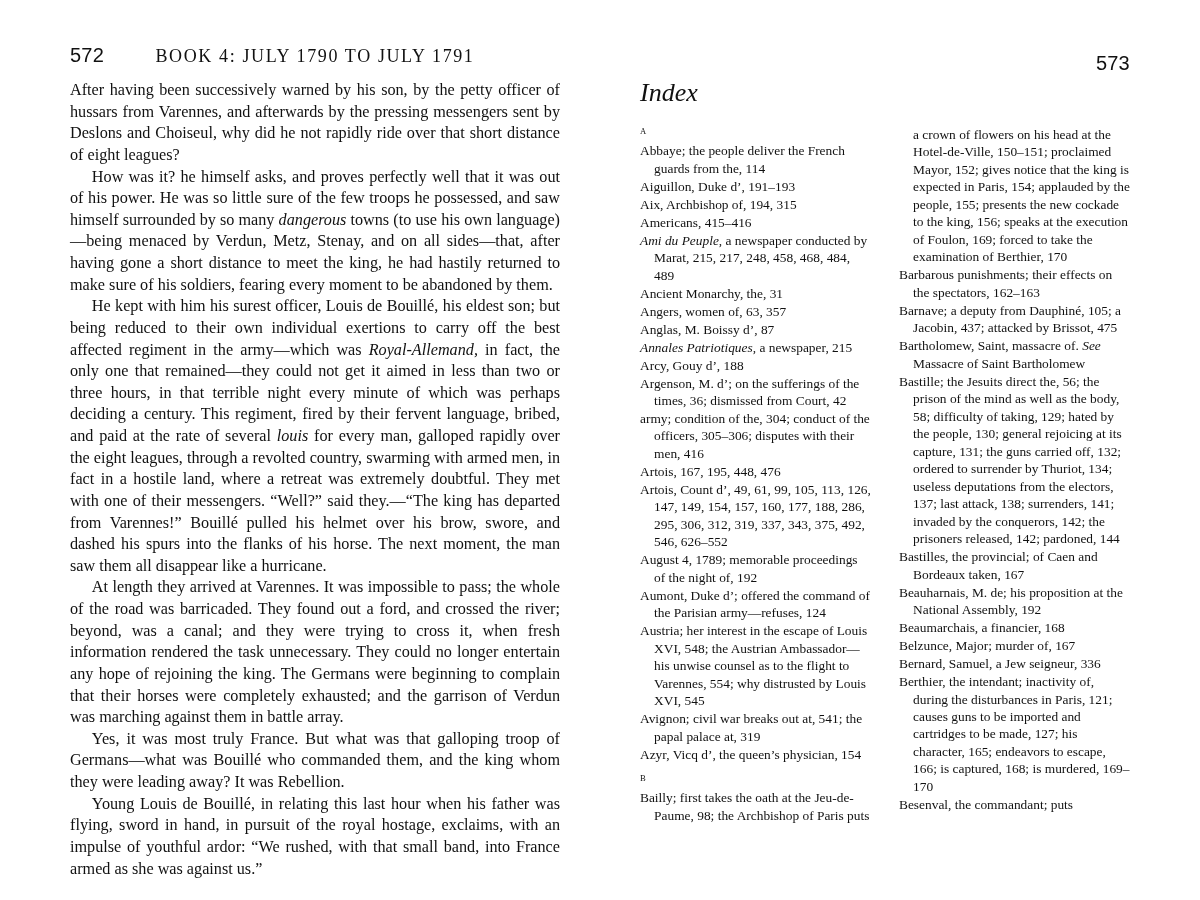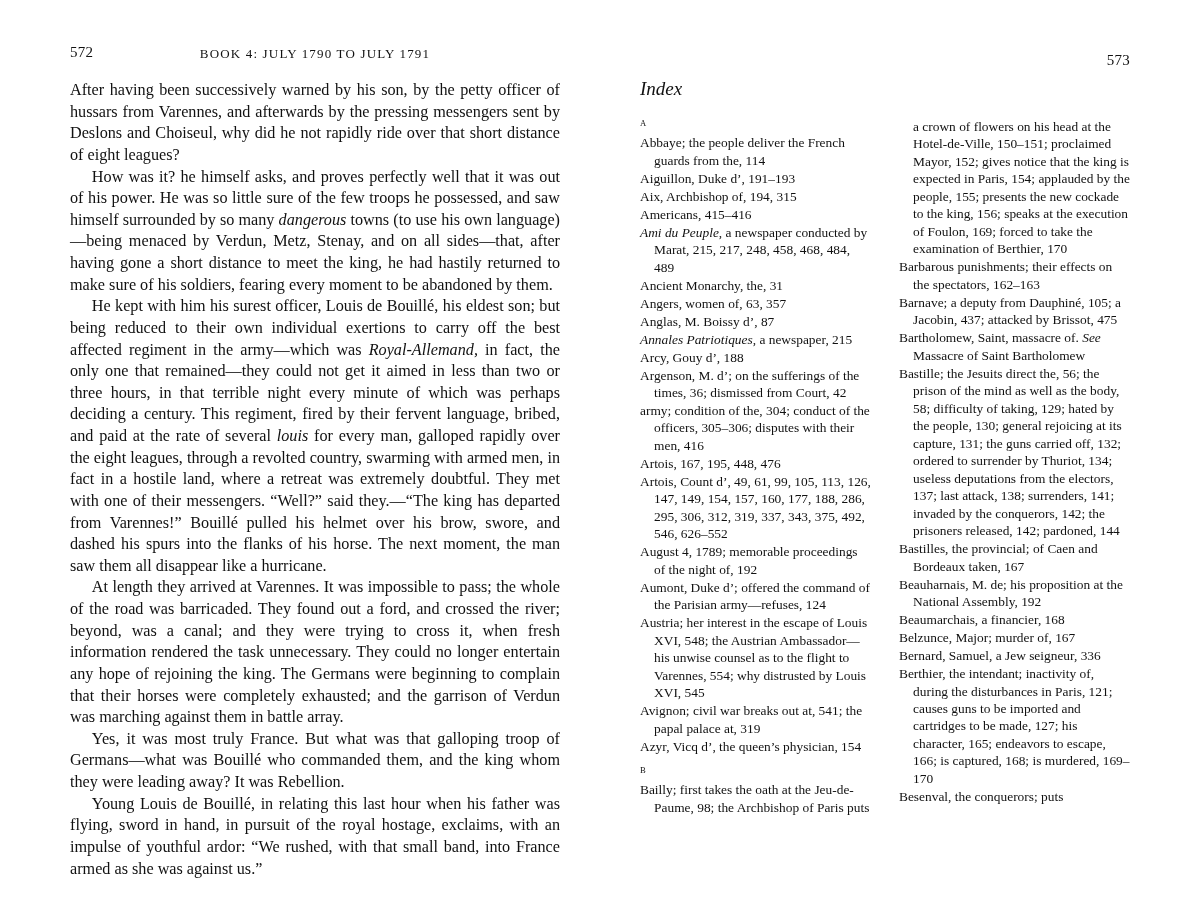--- a/index.html
+++ b/index.html
@@ -38,33 +38,33 @@
   
   .runhead {
     position: relative;
     height: 30px;
     font-size: 12.5px;
     letter-spacing: 0.02em;
   }
   .folio {
     position: absolute;
     top: 10px;
-    font-size: 15px;
-    font-family: Liberation Serif, serif;
+    font-size: 20px;
+    font-family: Liberation Sans, sans-serif;
     color: #111;
   }
   .folio-left { left: 0; }
   .folio-right { right: 0; }
   .runhead-title {
     position: absolute;
     top: 12px;
     left: 0;
     right: 0;
     text-align: center;
-    font-size: 13px;
+    font-size: 18px;
     letter-spacing: 0.09em;
     text-transform: uppercase;
   }
 
   
   .body-text {
     margin-top: 16px;
     font-size: 16.2px;
     line-height: 1.335;
     text-align: justify;
@@ -75,21 +75,21 @@
     text-indent: 1.35em;
   }
   .body-text p.first {
     text-indent: 0;
   }
   .body-text em { font-style: italic; }
 
   
   .index-title {
     font-style: italic;
-    font-size: 19px;
+    font-size: 26px;
     margin: 6px 0 18px 0;
   }
   .index-cols {
     column-count: 2;
     column-gap: 28px;
     font-size: 13.4px;
     line-height: 1.305;
     height: 790px;
   }
   .idx-letter {
@@ -166,17 +166,17 @@
       <div class="idx-entry">Barbarous punishments; their effects on the spectators, 162–163</div>
       <div class="idx-entry">Barnave; a deputy from Dauphiné, 105; a Jacobin, 437; attacked by Brissot, 475</div>
       <div class="idx-entry">Bartholomew, Saint, massacre of. <em>See</em> Massacre of Saint Bartholomew</div>
       <div class="idx-entry">Bastille; the Jesuits direct the, 56; the prison of the mind as well as the body, 58; difficulty of taking, 129; hated by the people, 130; general rejoicing at its capture, 131; the guns carried off, 132; ordered to surrender by Thuriot, 134; useless deputations from the electors, 137; last attack, 138; surrenders, 141; invaded by the conquerors, 142; the prisoners released, 142; pardoned, 144</div>
       <div class="idx-entry">Bastilles, the provincial; of Caen and Bordeaux taken, 167</div>
       <div class="idx-entry">Beauharnais, M. de; his proposition at the National Assembly, 192</div>
       <div class="idx-entry">Beaumarchais, a financier, 168</div>
       <div class="idx-entry">Belzunce, Major; murder of, 167</div>
       <div class="idx-entry">Bernard, Samuel, a Jew seigneur, 336</div>
       <div class="idx-entry">Berthier, the intendant; inactivity of, during the disturbances in Paris, 121; causes guns to be imported and cartridges to be made, 127; his character, 165; endeavors to escape, 166; is captured, 168; is murdered, 169–170</div>
-      <div class="idx-entry">Besenval, the conquerors; puts</div>
+      <div class="idx-entry">Besenval, the commandant; puts</div>
     </div>
   </div>
 
 </div>
 
 </body></html>

